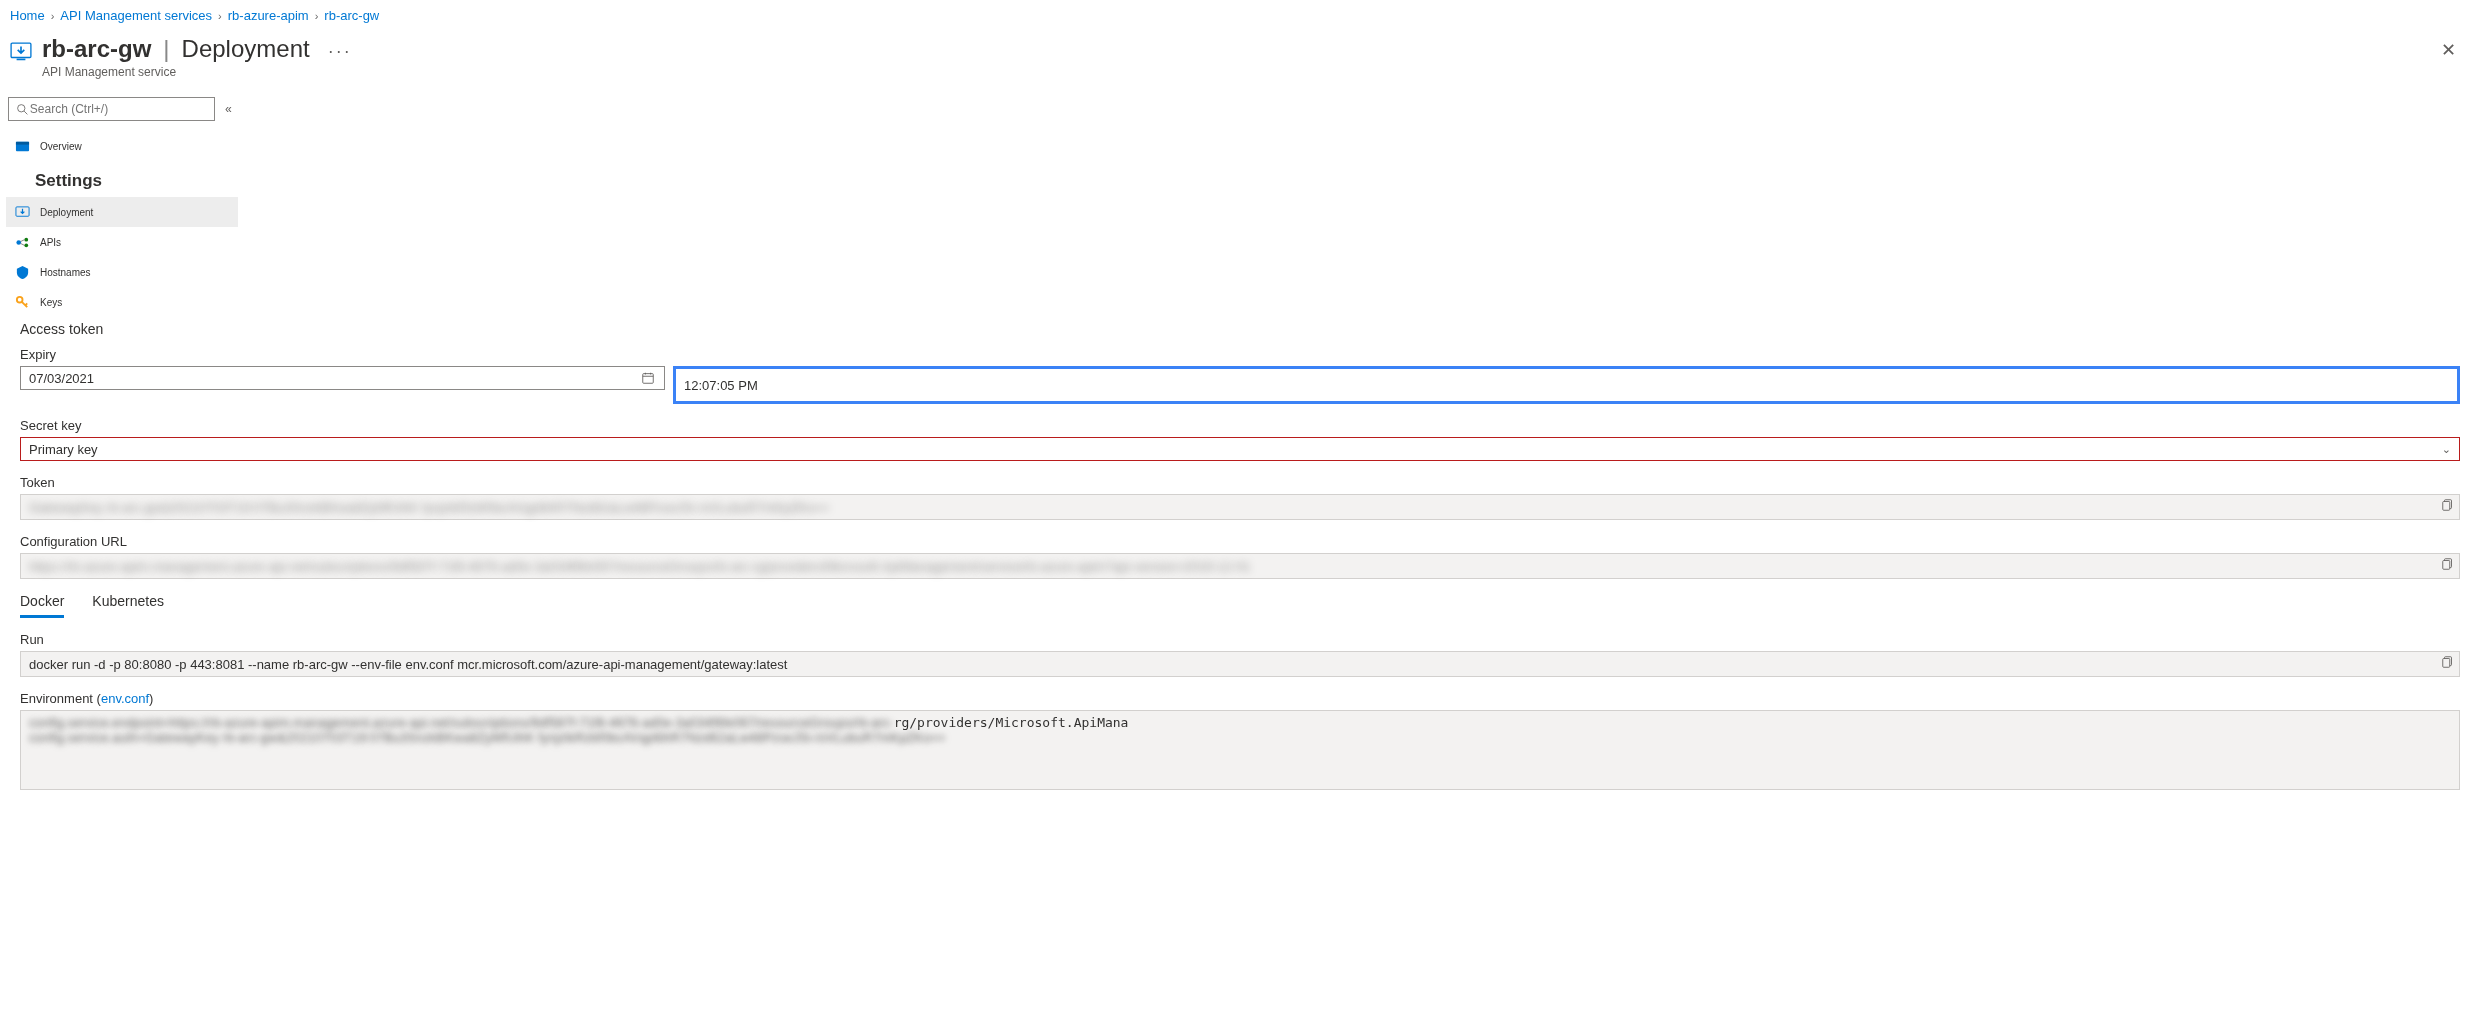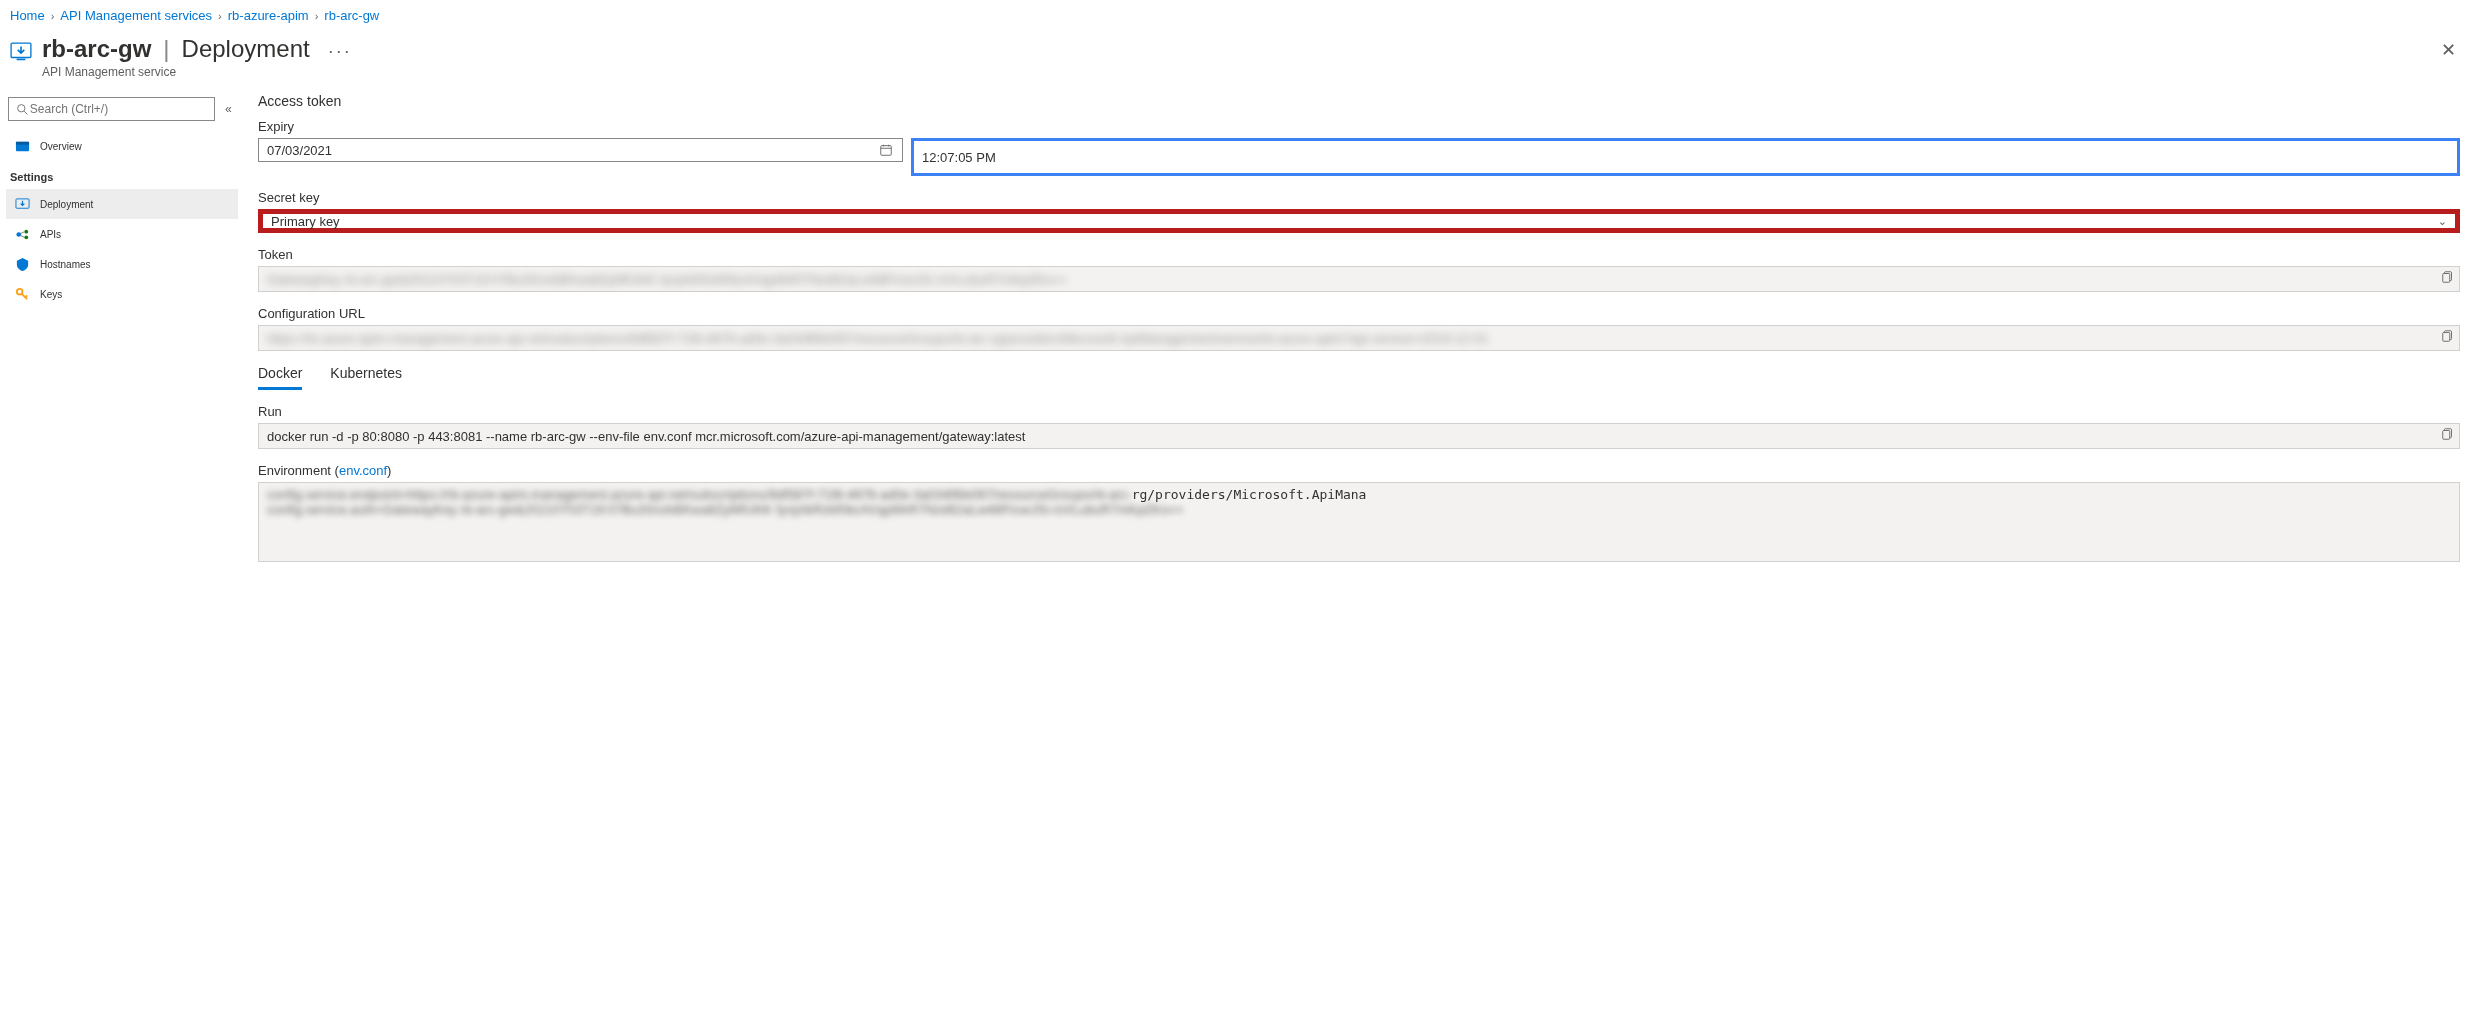--- a/index.html
+++ b/index.html
@@ -17,43 +17,43 @@
     .header-titles { display: flex; flex-direction: column; }
     .header-title-row { display: flex; align-items: baseline; gap: 10px; }
     .header-title { font-size: 24px; font-weight: 600; color: #323130; }
     .header-title-sep { font-size: 24px; font-weight: 300; color: #888; margin: 0 2px 0 2px; }
     .header-title-page { font-size: 24px; font-weight: 400; color: #323130; }
     .header-subtitle { font-size: 12px; color: #605e5c; margin-top: 2px; }
     .header-more { font-size: 18px; color: #605e5c; letter-spacing: 2px; margin-left: 8px; cursor: pointer; }
     .close-btn { font-size: 18px; color: #605e5c; cursor: pointer; padding: 4px; }
 
     
-    .layout { display: flex; }
+    .layout { display: flex; flex-direction: column; }
     .sidebar { width: 238px; padding: 8px 0 0 6px; border-right: none; }
     .search-row { display: flex; align-items: center; gap: 10px; padding: 0 6px 10px 2px; }
     .search-box { flex: 1; display: flex; align-items: center; border: 1px solid #8a8886; height: 24px; padding: 0 6px; }
     .search-box input { border: none; outline: none; width: 100%; font-size: 12px; color: #605e5c; background: transparent; }
     .collapse-chevron { font-size: 12px; color: #605e5c; cursor: pointer; transform: scaleX(-1); }
 
     .sidebar-item { display: flex; align-items: center; gap: 10px; height: 30px; padding: 0 8px; cursor: pointer; font-size: 10px; color: #323130; }
     .sidebar-item.selected { background: #ededed; }
-    .sidebar-section { font-size: 11px; font-weight: 600; padding: 10px 8px 6px 4px; color: #323130; }
+    .sidebar-section { font-size: 17px; font-weight: 600; padding: 10px 8px 6px 4px; color: #323130; margin-left: 25px; }
 
     
     .main { flex: 1; padding: 4px 14px 20px 20px; }
     .section-title { font-size: 14px; color: #323130; margin-bottom: 10px; }
     .field-label { font-size: 13px; color: #323130; margin-bottom: 4px; margin-top: 6px; }
     .field-label a, .field-link { color: #0078d4; text-decoration: none; }
 
     .row-exp { display: flex; gap: 8px; margin-bottom: 14px; }
     .date-input { flex: 0 0 645px; display: flex; align-items: center; border: 1px solid #8a8886; height: 24px; padding: 0 8px; justify-content: space-between; }
     .time-input { flex: 1; border: 3px solid #3b82f6; height: 24px; padding: 16px 8px; display: flex; align-items: center; }
     .value-text { font-size: 13px; color: #323130; }
 
-    .select-box { display: flex; align-items: center; justify-content: space-between; border: 5px solid #b91c1c; height: 24px; padding: 0 8px; margin-bottom: 14px; }
+    .select-box { display: flex; align-items: center; justify-content: space-between; border: 1px solid #b91c1c; height: 24px; padding: 0 8px; margin-bottom: 14px; }
     .chev { font-size: 11px; color: #605e5c; }
 
     .readonly-box { position: relative; display: flex; align-items: flex-end; border: 1px solid #d2d0ce; background: #f3f2f1; min-height: 26px; padding: 4px 30px 4px 8px; margin-bottom: 14px; color: #323130; font-size: 13px; }
     .readonly-box.tall { min-height: 80px; align-items: flex-start; font-family: Consolas, monospace; white-space: nowrap; overflow: hidden; }
     .copy-btn { position: absolute; right: 4px; top: 3px; cursor: pointer; color: #605e5c; font-size: 14px; }
     .blur { color: transparent; text-shadow: 0 0 8px rgba(0,0,0,0.4); user-select: none; }
     .blur-dark { color: transparent; text-shadow: 0 0 6px rgba(0,0,0,0.6); }
 
     .deploy-header { font-size: 14px; color: #323130; margin: 20px 0 14px 0; }
     .tabs { display: flex; gap: 28px; border-bottom: 0px; margin-bottom: 14px; }

